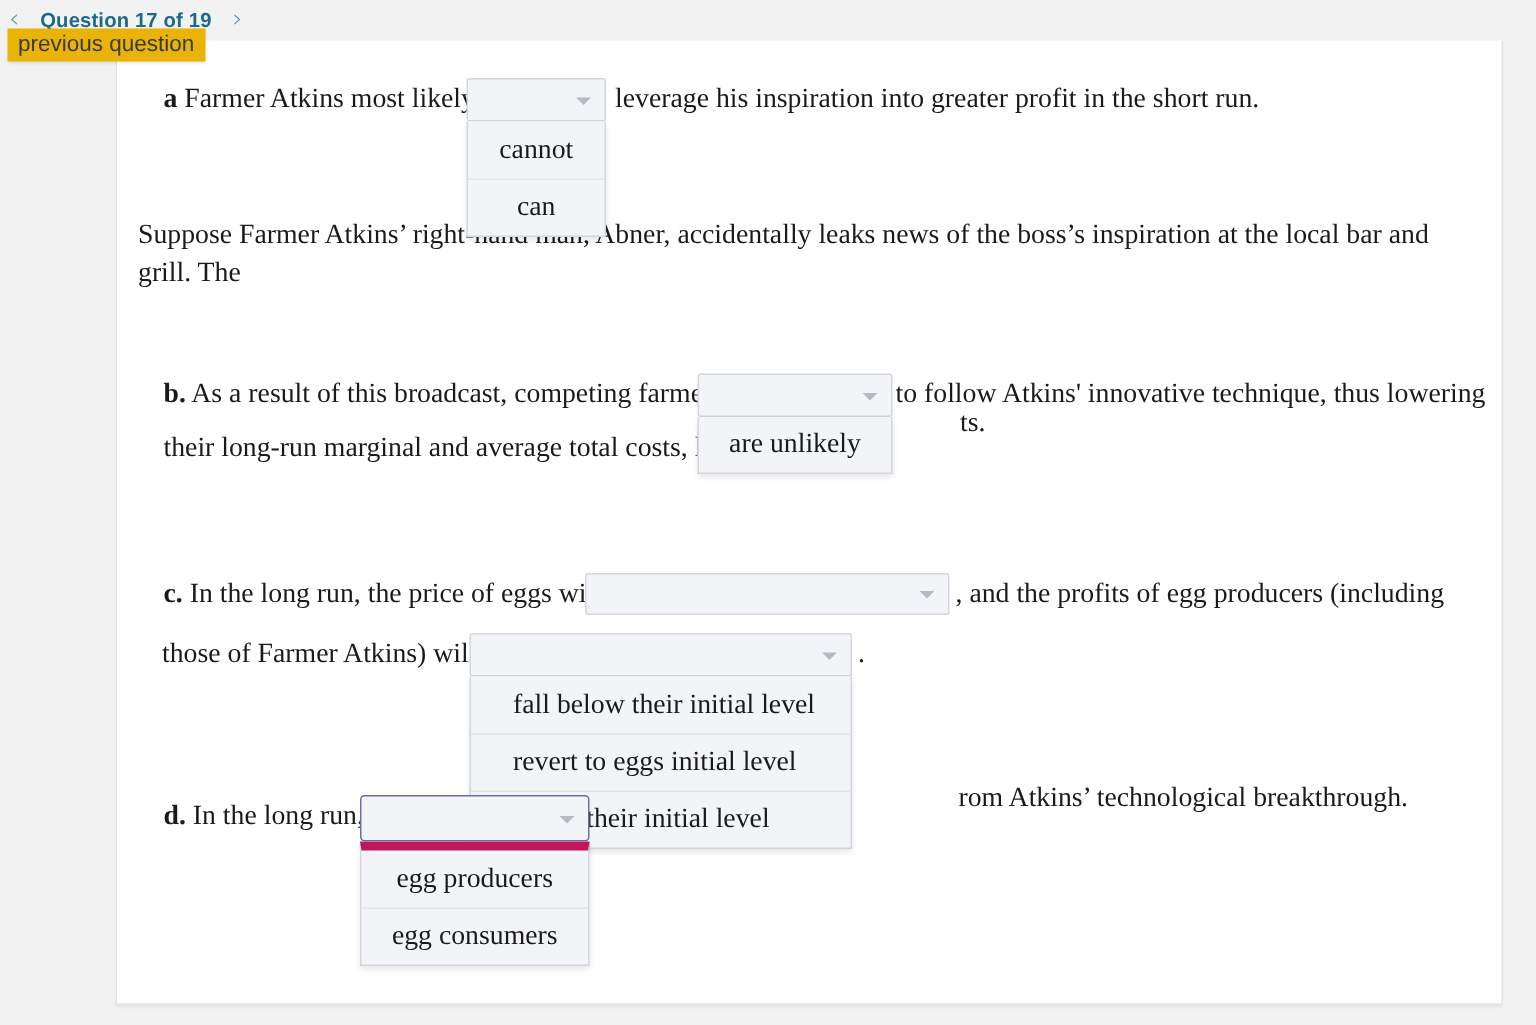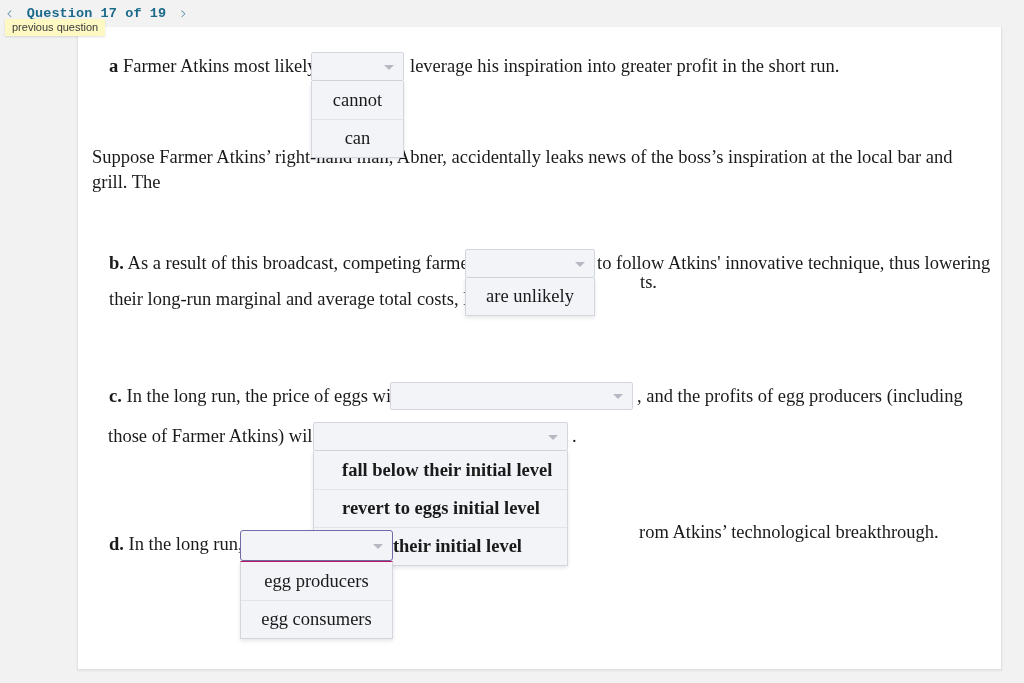--- a/index.html
+++ b/index.html
@@ -34,29 +34,29 @@
     cursor: pointer;
     font-family: "DejaVu Sans", sans-serif;
     font-weight: 300;
   }
   #question-counter {
     color: #1b6a8a;
     font-weight: bold;
     font-size: 13.5px;
     letter-spacing: 0.1px;
     padding: 0 8px;
-    font-family: Liberation Mono, monospace;
+    font-family: Liberation Sans, sans-serif;
   }
   #prev-tooltip {
     position: absolute;
     left: 5px;
     top: 19px;
-    background: #fef9c3;
+    background: #eab308;
     color: #3a3a3a;
-    font-size: 11px;
+    font-size: 15px;
     font-family: "Liberation Sans", sans-serif;
     padding: 2px 7px 3px 7px;
     white-space: nowrap;
     box-shadow: 0 1px 2px rgba(0,0,0,0.12);
     z-index: 60;
   }
 
   
   #content-card {
     position: absolute;
@@ -131,21 +131,20 @@
     overflow: hidden;
     display: flex;
     align-items: center;
     justify-content: center;
   }
   .option-item:first-child { border-top: none; }
 
   .option-list.left-align .option-item {
     justify-content: flex-start;
     padding-left: 28px;
-    font-weight: bold;
   }
 </style>
 </head>
 <body>
 
 <div id="header-bar">
   <span class="nav-arrow">‹</span>
   <span id="question-counter">Question 17 of 19</span>
   <span class="nav-arrow">›</span>
 </div>
@@ -209,18 +208,18 @@
 
   <div class="q-text" style="left:31px; top:505px;">
     <span class="q-label">d.</span>
     <span>In the long run,</span>
   </div>
   <div class="q-text" style="left:561px; top:493px; z-index:30;">rom Atkins’ technological breakthrough.</div>
 
   <div class="select-box focused" style="left:162px; top:503px; width:153px; height:31px; z-index:40;">
     <span class="select-caret"></span>
   </div>
-  <div class="option-list" style="left:162px; top:534px; width:153px; z-index:40; border-top:1px solid #be185d;">
+  <div class="option-list" style="left:162px; top:534px; width:153px; z-index:40; border-top:6px solid #be185d;">
     <div class="option-item" style="height:38px;">egg producers</div>
     <div class="option-item" style="height:38px;">egg consumers</div>
   </div>
 
 </div>
 
 </body></html>

